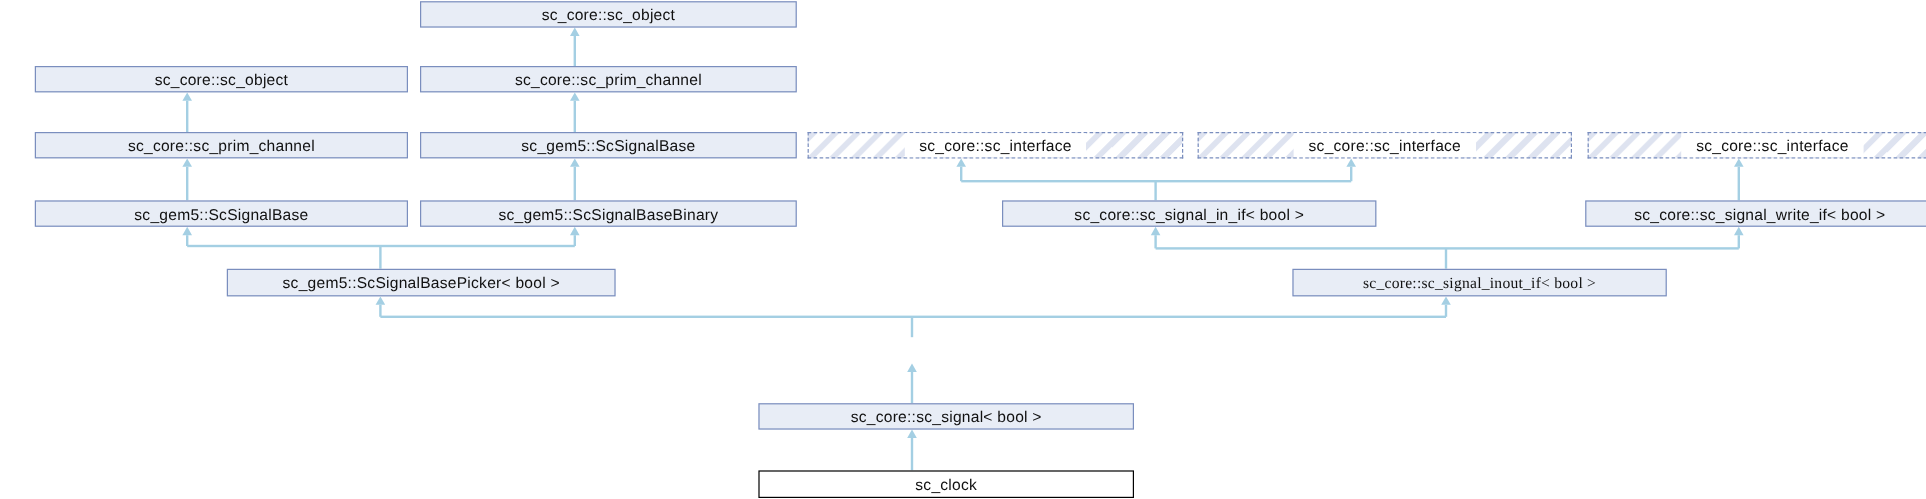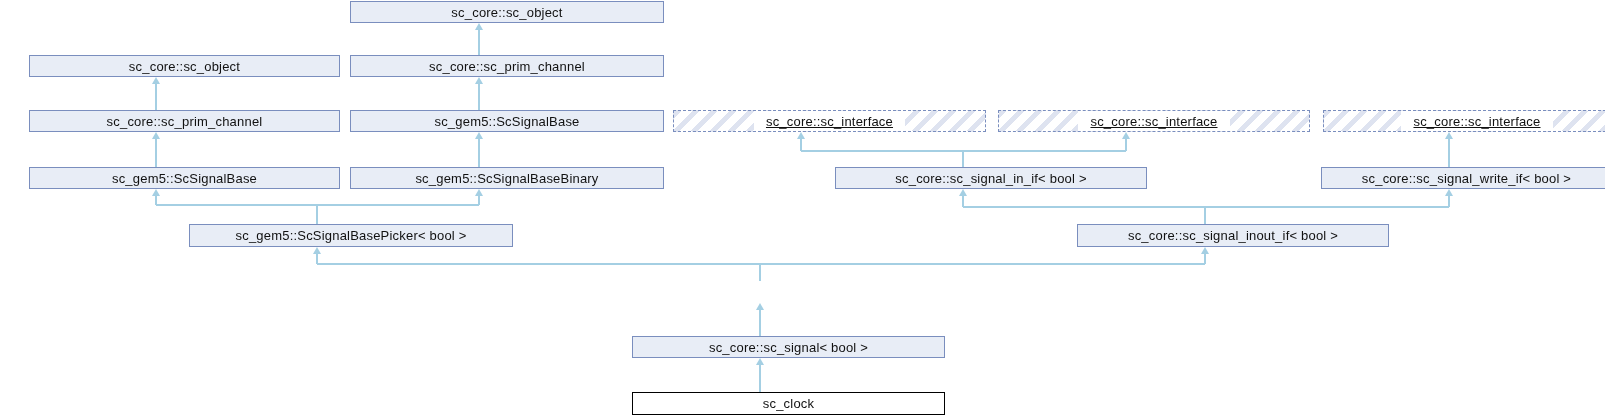--- a/index.html
+++ b/index.html
@@ -21,21 +21,20 @@
     white-space:nowrap;
     letter-spacing:0.2px;
     margin-left:28px;
   }
   .node .node-label { display:flex; align-items:center; }
   .node.hatched {
     background:repeating-linear-gradient(135deg,
       var(--hatch) 0px, var(--hatch) 5px,
       #ffffff 5px, #ffffff 13px);
     border:1.3px dashed var(--node-border);
-    text-decoration:underline;
   }
   .node.hatched .node-label {
     background:#ffffff;
     align-self:stretch;
     padding:0 12px;
   }
   .node.focus {
     background:#ffffff;
     border:1.4px solid var(--focus-border);
   }
@@ -123,21 +122,21 @@
     </div>
     <div class="node solid" style="left: 807px; top: 167px; width: 312px; height: 22px;">
       <span class="node-label">sc_core::sc_signal_in_if&lt; bool &gt;</span>
     </div>
     <div class="node solid" style="left: 1293px; top: 167px; width: 291px; height: 22px;">
       <span class="node-label">sc_core::sc_signal_write_if&lt; bool &gt;</span>
     </div>
     <div class="node solid" style="left: 161px; top: 224px; width: 324px; height: 23px;">
       <span class="node-label">sc_gem5::ScSignalBasePicker&lt; bool &gt;</span>
     </div>
-    <div class="node solid" style="left: 1049px; top: 224px; width: 312px; height: 23px;">
+    <div class="node solid" style="left: 1049px; top: 224px; width: 312px; height: 23px; font-family: Liberation Serif, serif;">
       <span class="node-label">sc_core::sc_signal_inout_if&lt; bool &gt;</span>
     </div>
     <div class="node solid" style="left: 604px; top: 336px; width: 313px; height: 22px;">
       <span class="node-label">sc_core::sc_signal&lt; bool &gt;</span>
     </div>
     <div class="node focus" style="left: 604px; top: 392px; width: 313px; height: 23px;">
       <span class="node-label">sc_clock</span>
     </div>
   </div>
 

